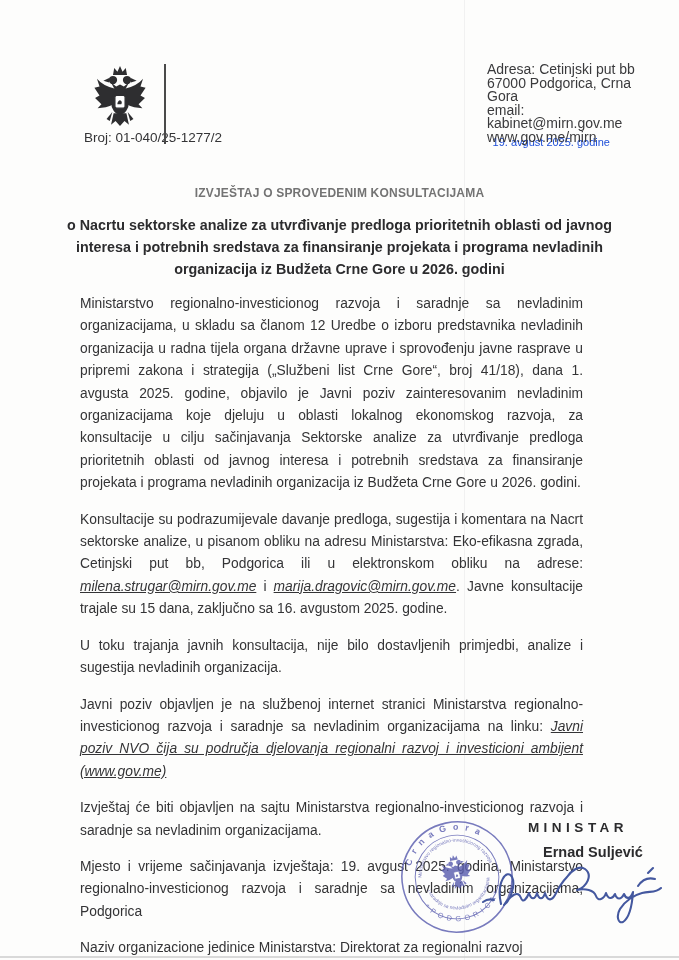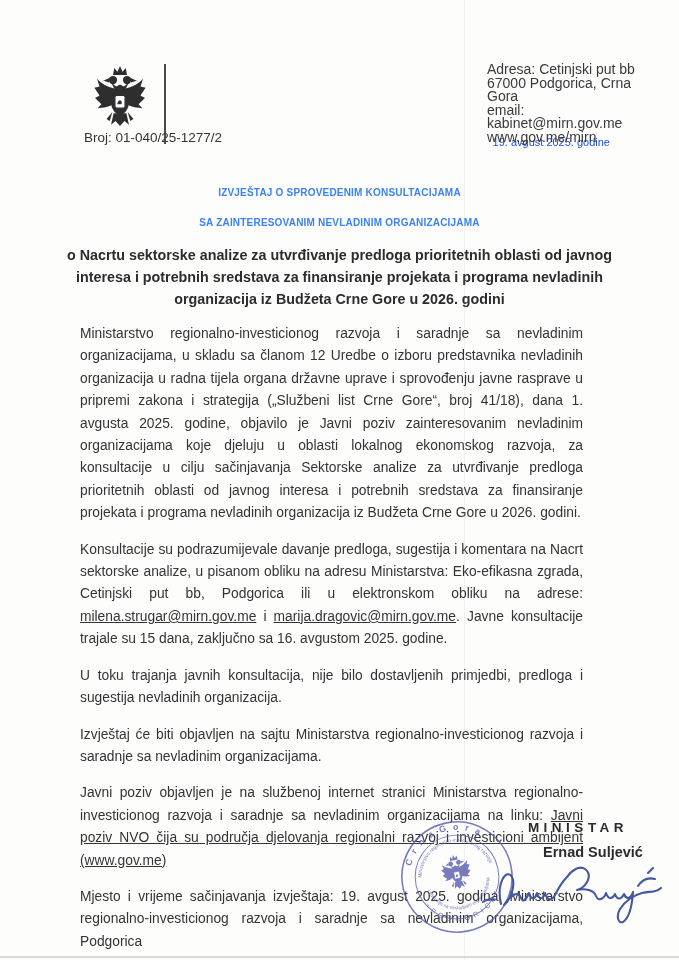--- a/index.html
+++ b/index.html
@@ -27,27 +27,27 @@
   .address{position:absolute;left:487px;top:63px;font-size:14px;line-height:13.5px;color:#3a3a3c;width:170px;}
   .address .lnk{color:#3a3a3c;cursor:pointer;}
 
   
   .ref-row{display:flex;justify-content:space-between;align-items:flex-start;margin:24px 69px 0 84px;}
   .ref-number{font-size:13.5px;color:#343436;}
   .ref-date{font-size:11px;color:#1d4ed8;margin-top:6px;margin-right:0;}
 
   
   .title-block{text-align:center;margin:30px 40px 0 40px;}
-  .title-line{font-size:10px;font-weight:bold;color:#3b82f6;line-height:30px;letter-spacing:.2px;}
+  .title-line{font-size:12px;font-weight:bold;color:#737373;line-height:30px;letter-spacing:.2px;}
   .subtitle{font-size:14.3px;font-weight:bold;color:#2c2c2e;line-height:22px;margin:6px auto 4px;width:565px;text-align:center;}
 
   
   .body-text{margin:13px 96px 0 80px;font-size:13.8px;line-height:22.4px;color:#343436;}
   .body-text p{margin:0 0 14px 0;text-align:justify;}
-  .body-text .lnk{text-decoration:underline;cursor:pointer;color:#343436;}
+  .body-text .lnk{text-decoration:underline;cursor:pointer;color:#343436;font-style:italic;}
 
   
   .sig-area{position:absolute;left:390px;top:816px;width:285px;height:116px;}
   .minister-title{position:absolute;left:118px;top:4px;width:140px;text-align:center;font-size:13.5px;font-weight:bold;letter-spacing:4.5px;color:#2b2b2d;}
   .minister-name{position:absolute;left:105px;top:28px;width:150px;font-size:14.5px;font-weight:bold;color:#2b2b2d;padding-left:48px;}
   .sig-svg{position:absolute;left:88px;top:40px;width:190px;height:72px;color:#44589f;}
   .stamp{position:absolute;left:8px;top:2px;width:118px;height:118px;color:#5c5fb0;opacity:.82;transform:rotate(-12deg);}
   .stamp text{fill:currentColor;font-family:"Liberation Sans",sans-serif;}
 </style>
 </head>
@@ -102,30 +102,29 @@
     </div>
   </div>
 
   <div class="ref-row">
     <div class="ref-number">Broj: 01-040/25-1277/2</div>
     <div class="ref-date">19. avgust 2025. godine</div>
   </div>
 
   <div class="title-block">
     <div class="title-line">IZVJEŠTAJ O SPROVEDENIM KONSULTACIJAMA</div>
-    <div class="title-line">SA ZAINTERESOVANIM NEVLADINIM ORGANIZACIJAMA</div>
     <div class="subtitle">o Nacrtu sektorske analize za utvrđivanje predloga prioritetnih oblasti od javnog interesa i potrebnih sredstava za finansiranje projekata i programa nevladinih organizacija iz Budžeta Crne Gore u 2026. godini</div>
   </div>
 
   <div class="body-text">
     <p>Ministarstvo regionalno-investicionog razvoja i saradnje sa nevladinim organizacijama, u skladu sa članom 12 Uredbe o izboru predstavnika nevladinih organizacija u radna tijela organa državne uprave i sprovođenju javne rasprave u pripremi zakona i strategija („Službeni list Crne Gore“, broj 41/18), dana 1. avgusta 2025. godine, objavilo je Javni poziv zainteresovanim nevladinim organizacijama koje djeluju u oblasti lokalnog ekonomskog razvoja, za konsultacije u cilju sačinjavanja Sektorske analize za utvrđivanje predloga prioritetnih oblasti od javnog interesa i potrebnih sredstava za finansiranje projekata i programa nevladinih organizacija iz Budžeta Crne Gore u 2026. godini.</p>
     <p><span>Konsultacije su podrazumijevale davanje predloga, sugestija i komentara na Nacrt sektorske analize, u pisanom obliku na adresu Ministarstva: Eko-efikasna zgrada, Cetinjski put bb, Podgorica ili u elektronskom obliku na adrese: </span><span class="lnk">milena.strugar@mirn.gov.me</span><span> i </span><span class="lnk">marija.dragovic@mirn.gov.me</span><span>. Javne konsultacije trajale su 15 dana, zaključno sa 16. avgustom 2025. godine.</span></p>
-    <p>U toku trajanja javnih konsultacija, nije bilo dostavljenih primjedbi, predloga i sugestija nevladinih organizacija.</p>
+    <p>U toku trajanja javnih konsultacija, nije bilo dostavljenih primjedbi, analize i sugestija nevladinih organizacija.</p>
+    <p><span>Javni poziv objavljen je na službenoj internet stranici Ministarstva regionalno-investicionog razvoja i saradnje sa nevladinim organizacijama na linku: </span><span class="lnk">Javni poziv NVO čija su područja djelovanja regionalni razvoj i investicioni ambijent (www.gov.me)</span></p>
     <p>Izvještaj će biti objavljen na sajtu Ministarstva regionalno-investicionog razvoja i saradnje sa nevladinim organizacijama.</p>
-    <p><span>Javni poziv objavljen je na službenoj internet stranici Ministarstva regionalno-investicionog razvoja i saradnje sa nevladinim organizacijama na linku: </span><span class="lnk">Javni poziv NVO čija su područja djelovanja regionalni razvoj i investicioni ambijent (www.gov.me)</span></p>
     <p>Mjesto i vrijeme sačinjavanja izvještaja: 19. avgust 2025. godina, Ministarstvo regionalno-investicionog razvoja i saradnje sa nevladinim organizacijama, Podgorica</p>
     <p>Naziv organizacione jedinice Ministarstva: Direktorat za regionalni razvoj</p>
   </div>
 
   <div class="sig-area">
     <div class="minister-title">MINISTAR</div>
     <div class="minister-name">Ernad Suljević</div>
 
     <svg class="stamp" viewBox="0 0 120 120">
       <defs>

